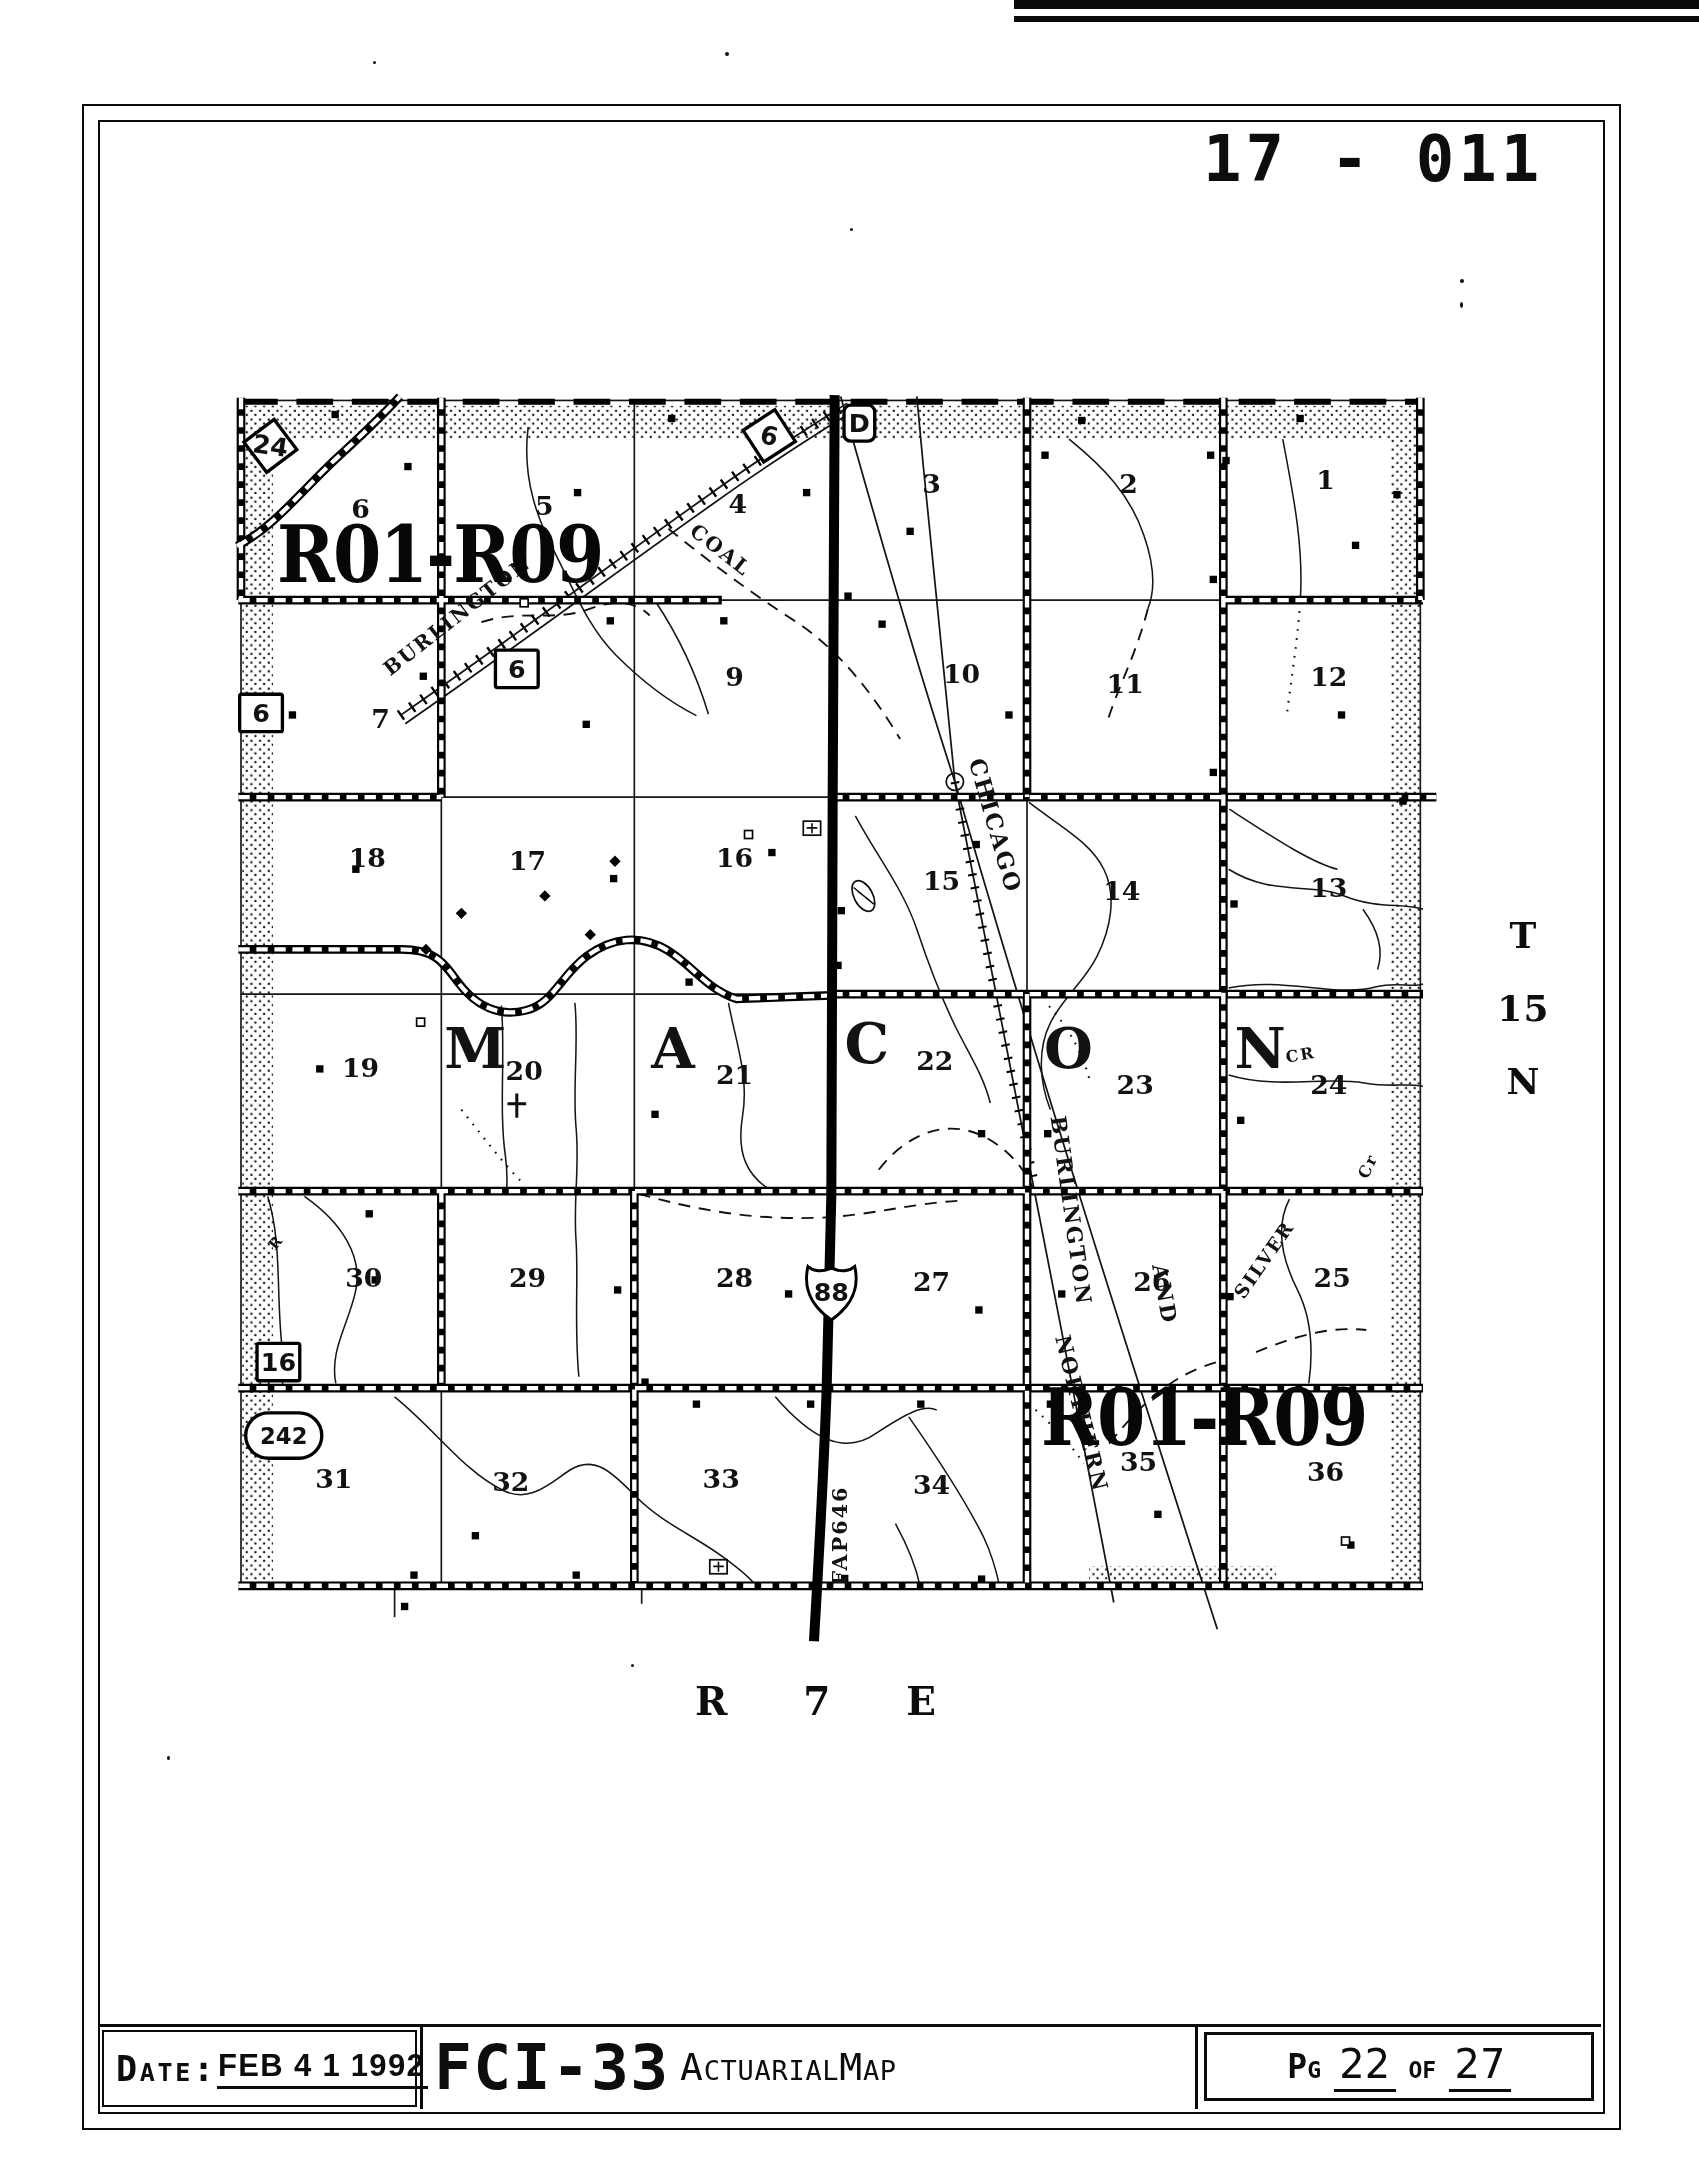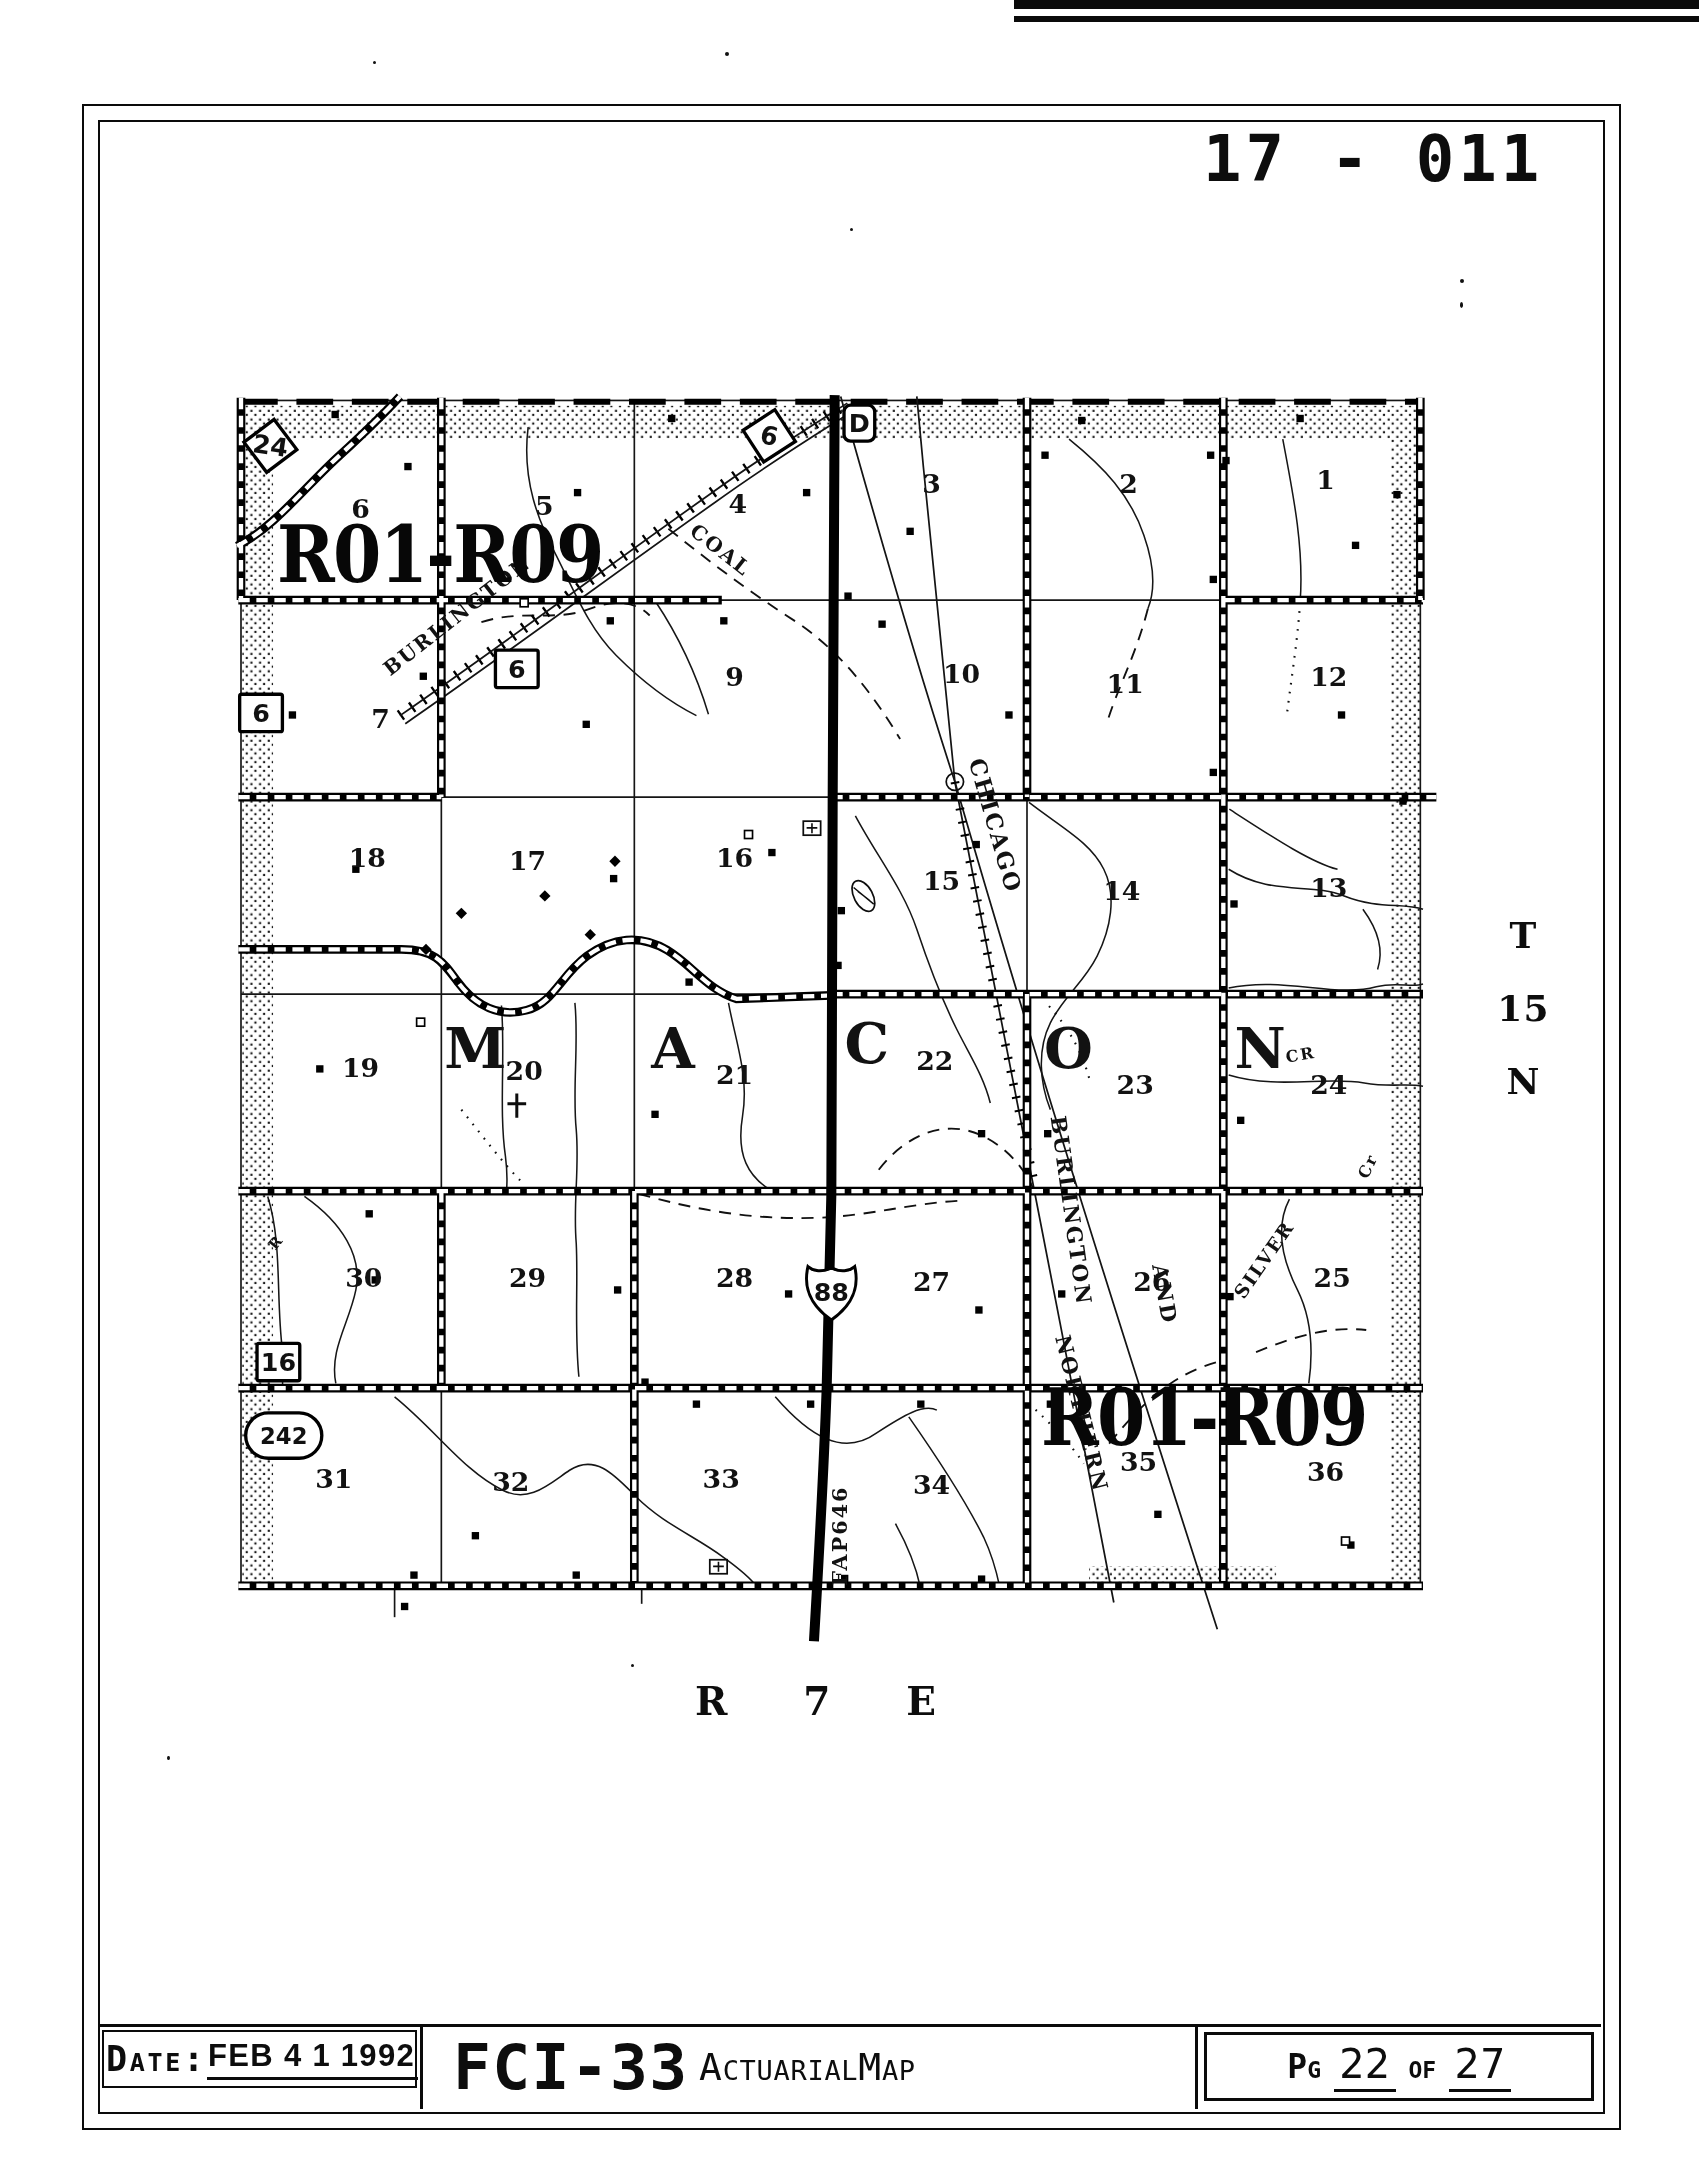--- a/index.html
+++ b/index.html
@@ -23,28 +23,28 @@
   
   #township-label{left:1487px;top:914px;width:73px;display:flex;flex-direction:column;
       align-items:center;gap:31px;font-weight:bold;font-size:36px;letter-spacing:1.3px;}
   #range-label{left:695px;top:1678px;width:241px;display:flex;justify-content:space-between;
       font-weight:bold;font-size:39px;}
   
   .tb-line{background:#0a0a0a;}
   #tb-top{left:98px;top:2024px;width:1503px;height:3.3px;}
   #tb-div1{left:420px;top:2024px;width:2.7px;height:85px;}
   #tb-div2{left:1195px;top:2024px;width:2.7px;height:85px;}
-  #date-box{left:102px;top:2030px;width:315px;height:58px;border:2.7px solid #0a0a0a;
-      display:flex;align-items:center;padding-left:2px;box-sizing:border-box;}
+  #date-box{left:102px;top:2030px;width:315px;height:77px;border:2.7px solid #0a0a0a;
+      display:flex;align-items:center;padding-left:12px;box-sizing:border-box;}
   #date-label{font-family:"DejaVu Sans Mono",monospace;font-variant:small-caps;
       font-weight:bold;font-size:35px;letter-spacing:2.7px;}
   #date-value{font-family:"Liberation Sans",sans-serif;font-weight:bold;font-size:31px;
       letter-spacing:1.3px;border-bottom:3.3px solid #0a0a0a;padding:0 2.7px 2.7px 1.3px;white-space:nowrap;}
   #map-title{left:434px;top:2027px;width:755px;height:80px;display:flex;align-items:center;
-      justify-content:flex-start;gap:10.7px;margin-left:19px;}
+      justify-content:flex-start;gap:10.7px;}
   #map-title-code{font-family:"DejaVu Sans Mono",monospace;font-weight:bold;font-size:63px;letter-spacing:1.3px;}
   #map-title-name{font-family:"DejaVu Sans Mono",monospace;font-weight:normal;font-variant:small-caps;
       font-size:38px;letter-spacing:0.7px;}
   #page-box{left:1204px;top:2032px;width:390px;height:69px;border:3.3px solid #0a0a0a;
       display:flex;align-items:center;justify-content:center;gap:13px;box-sizing:border-box;}
   .pg-label{font-family:"DejaVu Sans Mono",monospace;font-variant:small-caps;font-weight:bold;font-size:33px;}
   .pg-num{font-family:"DejaVu Sans",sans-serif;font-size:40px;border-bottom:3.3px solid #0a0a0a;
       padding:0 5.3px 1.3px 5.3px;}
   
   #map-svg{left:241px;top:400px;overflow:visible;}

